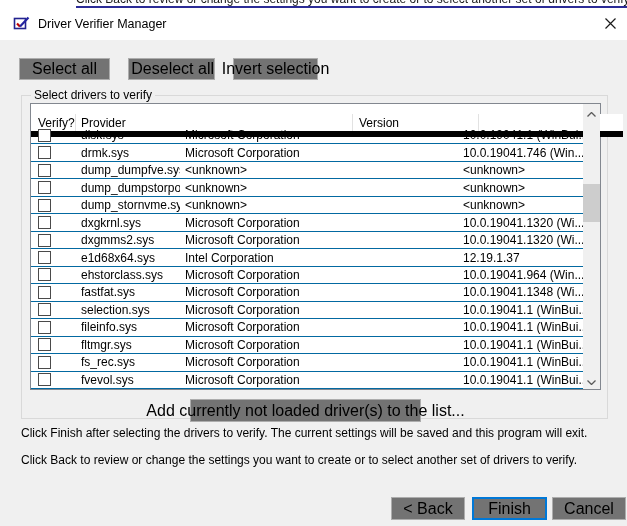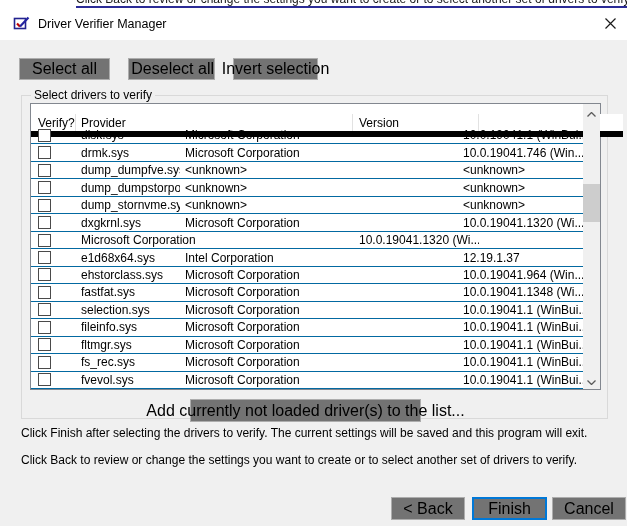--- a/index.html
+++ b/index.html
@@ -167,20 +167,21 @@
     </div>
     <span class="cell c1">dxgkrnl.sys</span>
     <span class="cell c2">Microsoft Corporation</span>
     <span class="cell c3">10.0.19041.1320 (Wi...</span>
   </div>
 
   <div class="row">
     <div class="cell c0">
       <span class="checkbox"></span>
     </div>
+    <span class="cell c1">dxgmms2.sys</span>
     <span class="cell c2">Microsoft Corporation</span>
     <span class="cell c3">10.0.19041.1320 (Wi...</span>
   </div>
 
   <div class="row">
     <div class="cell c0">
       <span class="checkbox"></span>
     </div>
     <span class="cell c1">e1d68x64.sys</span>
     <span class="cell c2">Intel Corporation</span>

